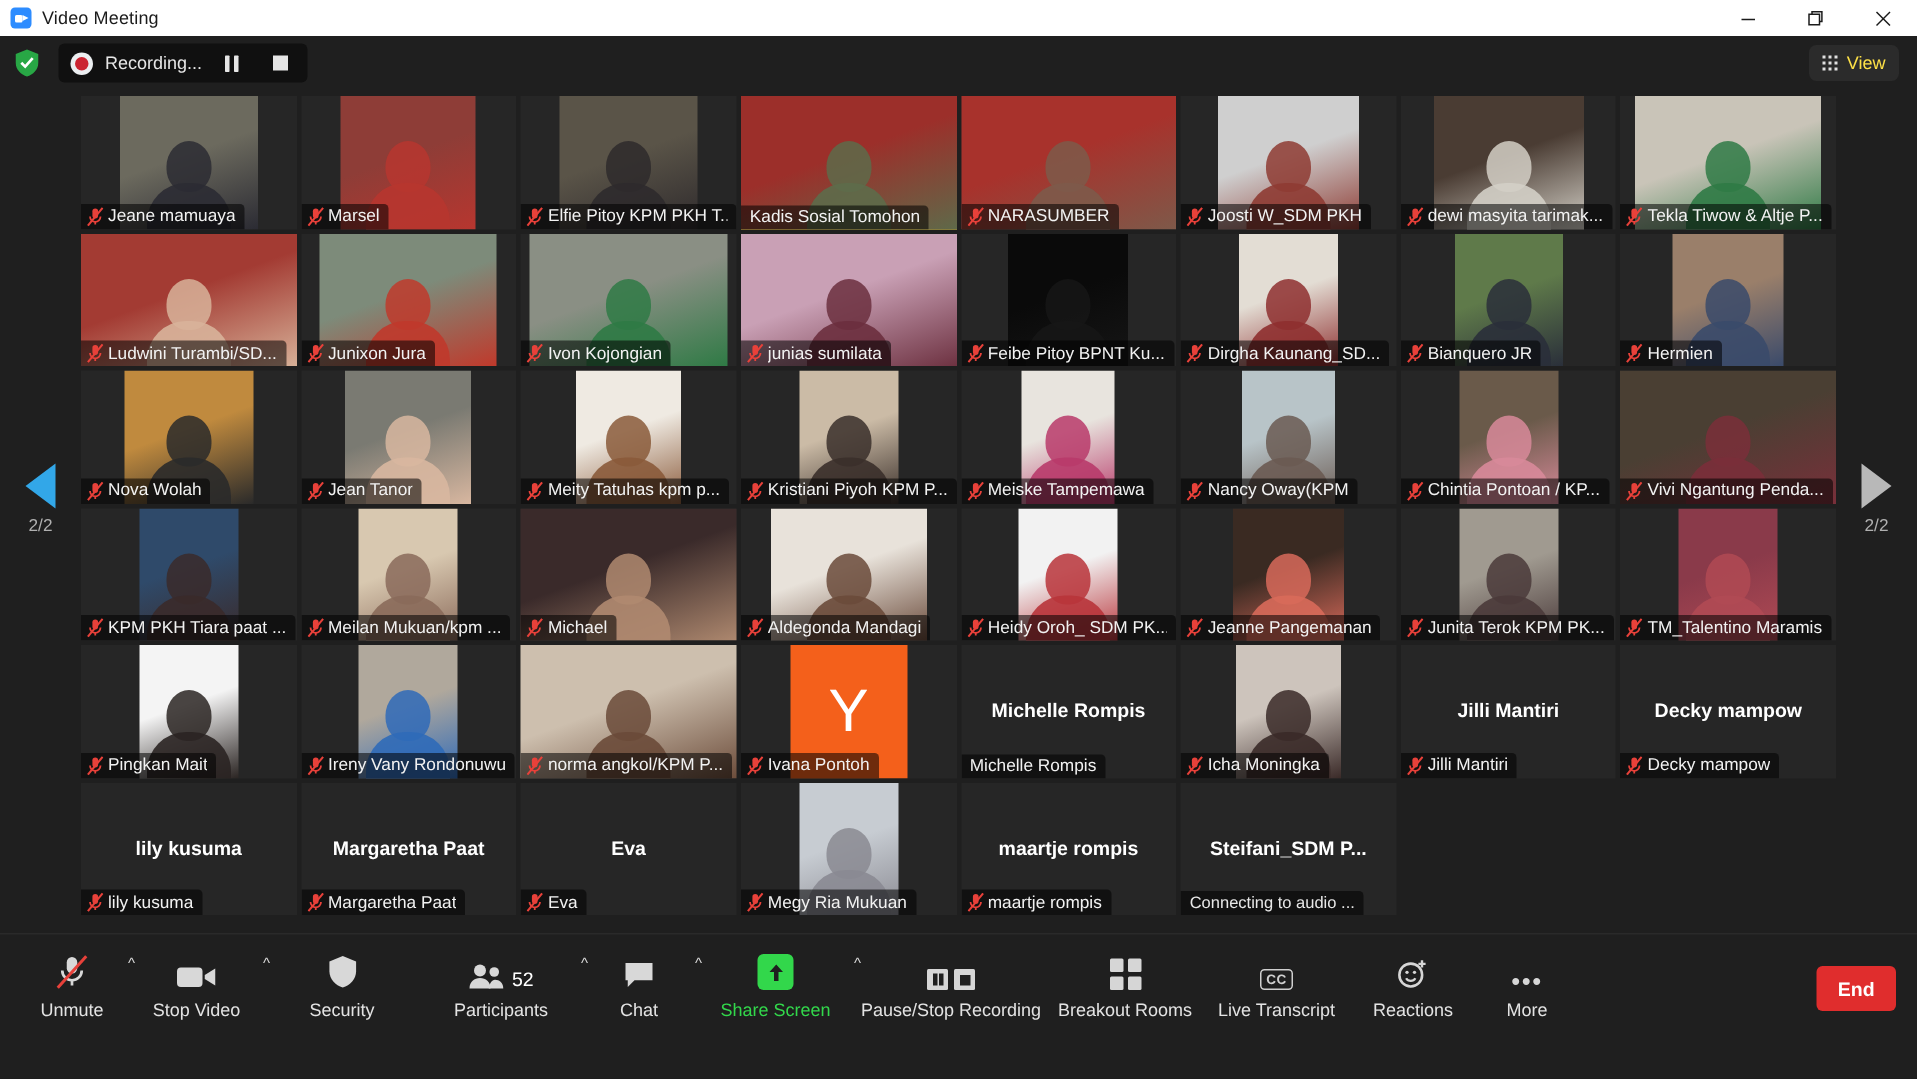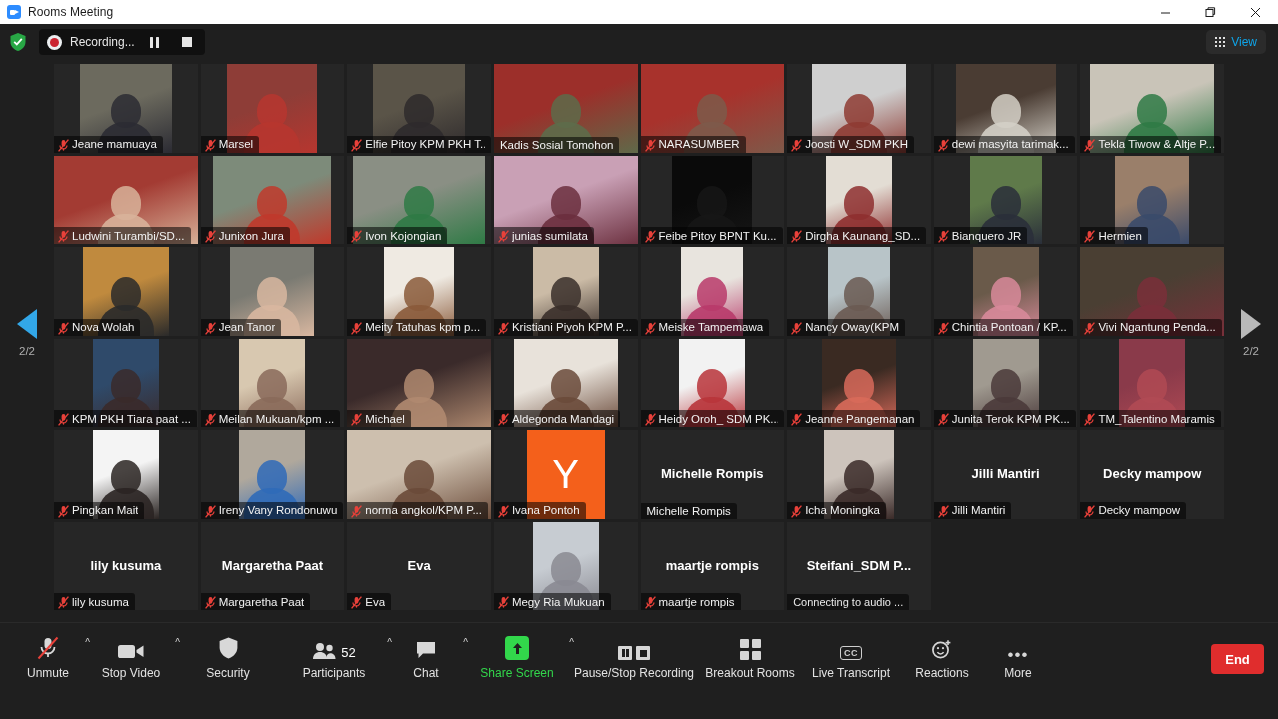--- a/index.html
+++ b/index.html
@@ -55,21 +55,21 @@
   .rec-ctrl{ width:24px; height:22px; display:flex; align-items:center; justify-content:center; }
   .bar2{ display:flex; gap:2.5px; }
   .bar2 i{ width:3.5px; height:11px; background:#e6e6e6; display:block; border-radius:.5px;}
   .sq{ width:10px; height:10px; background:#e6e6e6; }
   .view-btn{
     position:absolute; right:12px; top:6px; height:24px; display:flex; align-items:center;
     gap:6px; padding:0 9px; border-radius:5px; background:#2b2b2b;
   }
   .view-btn .grid9{ display:grid; grid-template-columns:repeat(3,2.5px); gap:1.5px; }
   .view-btn .grid9 i{ width:2.5px; height:2.5px; background:#e0e0e0; display:block; }
-  .view-label{ font-size:12px; color:#0ea5e9; }
+  .view-label{ font-size:12px; color:#fde047; }
 
   
   .gallery{
     position:relative; height:562px; background:#1f1f1f;
     padding:4px 54px 0 54px;
   }
   .grid{
     display:grid; grid-template-columns:repeat(8,1fr); grid-template-rows:repeat(6,1fr);
     gap:3px; width:100%; height:546px;
   }
@@ -148,21 +148,21 @@
   .recbars{ display:flex; gap:4px; align-items:center;}
   .recbars .pz{ width:14px;height:14px;background:#d6d6d6;border-radius:1px; position:relative;}
   .recbars .pz.p::before,.recbars .pz.p::after{content:"";position:absolute;top:3px;width:3px;height:8px;background:#1f1f1f;}
   .recbars .pz.p::before{left:3.5px;} .recbars .pz.p::after{right:3.5px;}
 </style>
 </head>
 <body>
 
 <div class="titlebar">
   <div class="tb-icon"></div>
-  <div class="tb-title">Rooms Meeting</div>
+  <div class="tb-title">Video Meeting</div>
   <div class="tb-controls">
     <div class="tb-btn">
       <svg width="11" height="11" viewBox="0 0 11 11">
           <line x1="1" y1="6" x2="10" y2="6" stroke="#1b1b1b" stroke-width="1"></line>
         </svg>
     </div>
     <div class="tb-btn">
       <svg width="11" height="11" viewBox="0 0 11 11">
         <rect x="1" y="2.5" width="7" height="7" fill="none" stroke="#1b1b1b" stroke-width="1"></rect>
         <polyline points="3,2.5 3,0.8 9.6,0.8 9.6,7.4 8,7.4" fill="none" stroke="#1b1b1b" stroke-width="1"></polyline>

